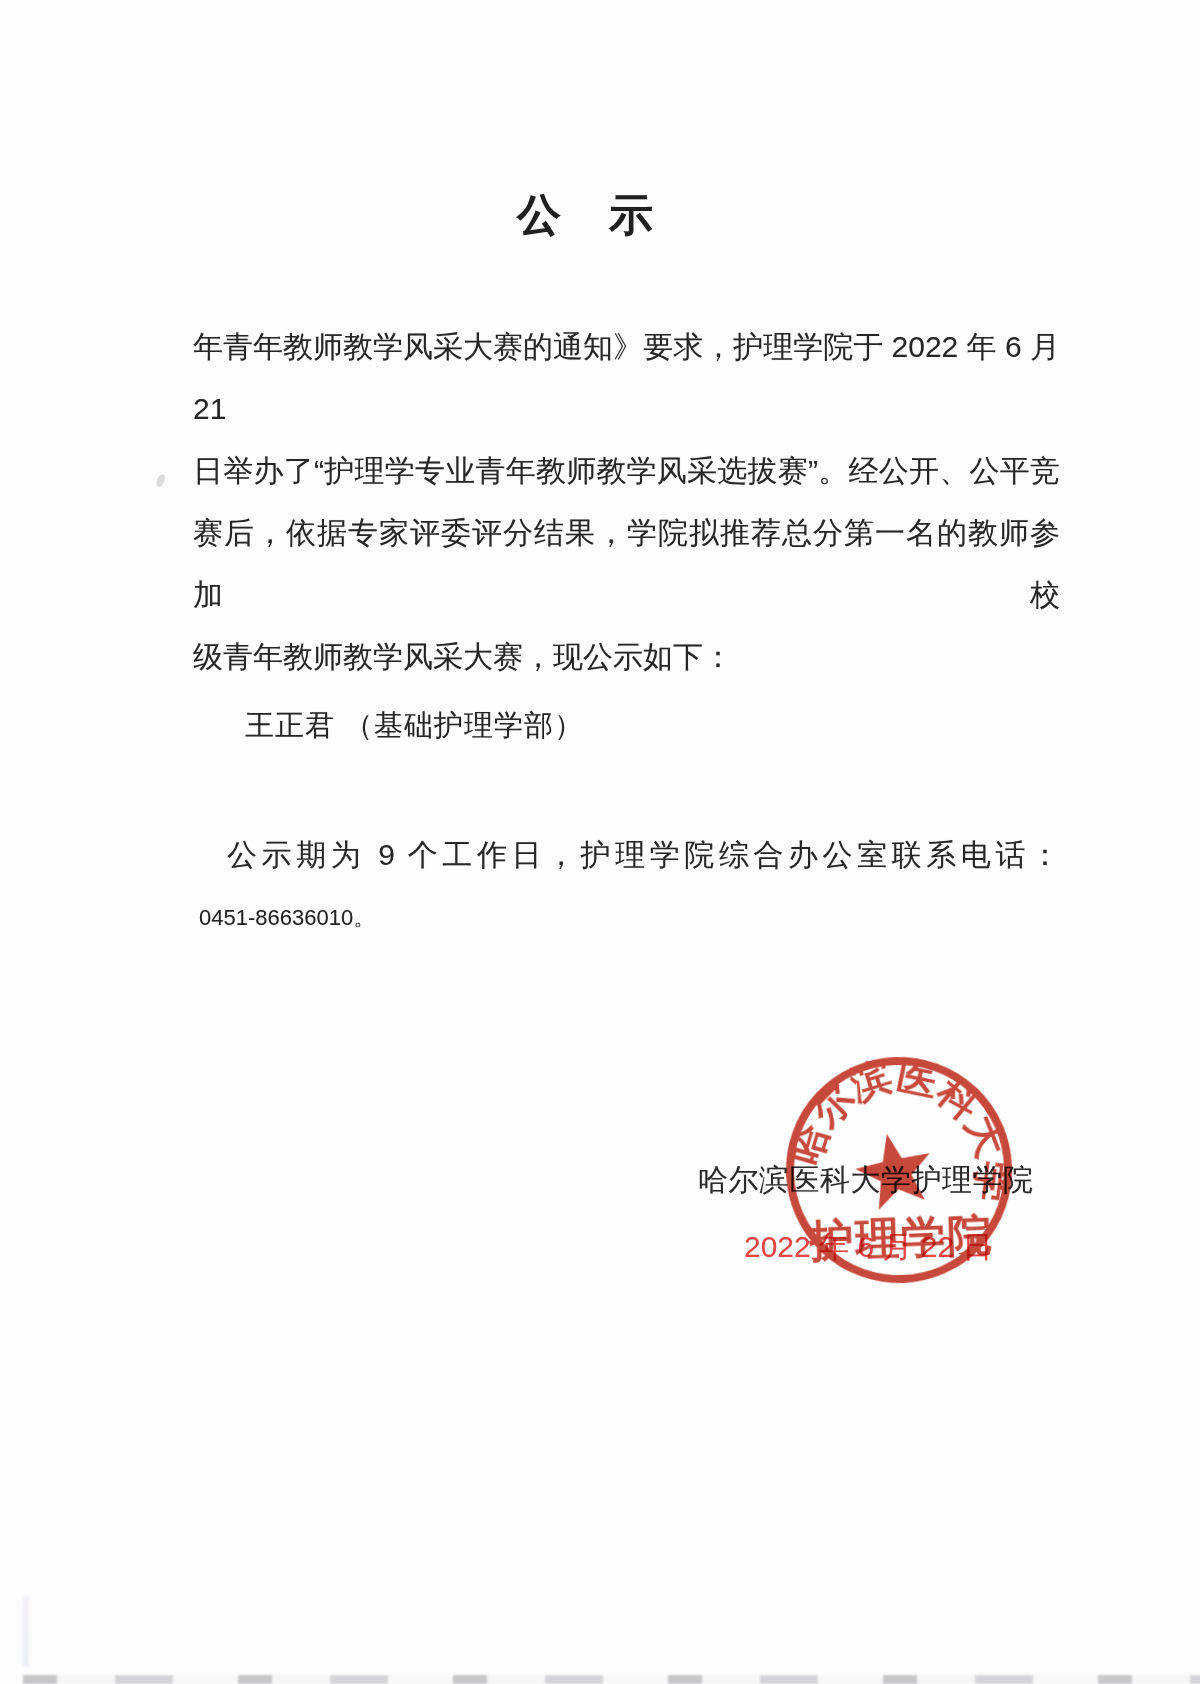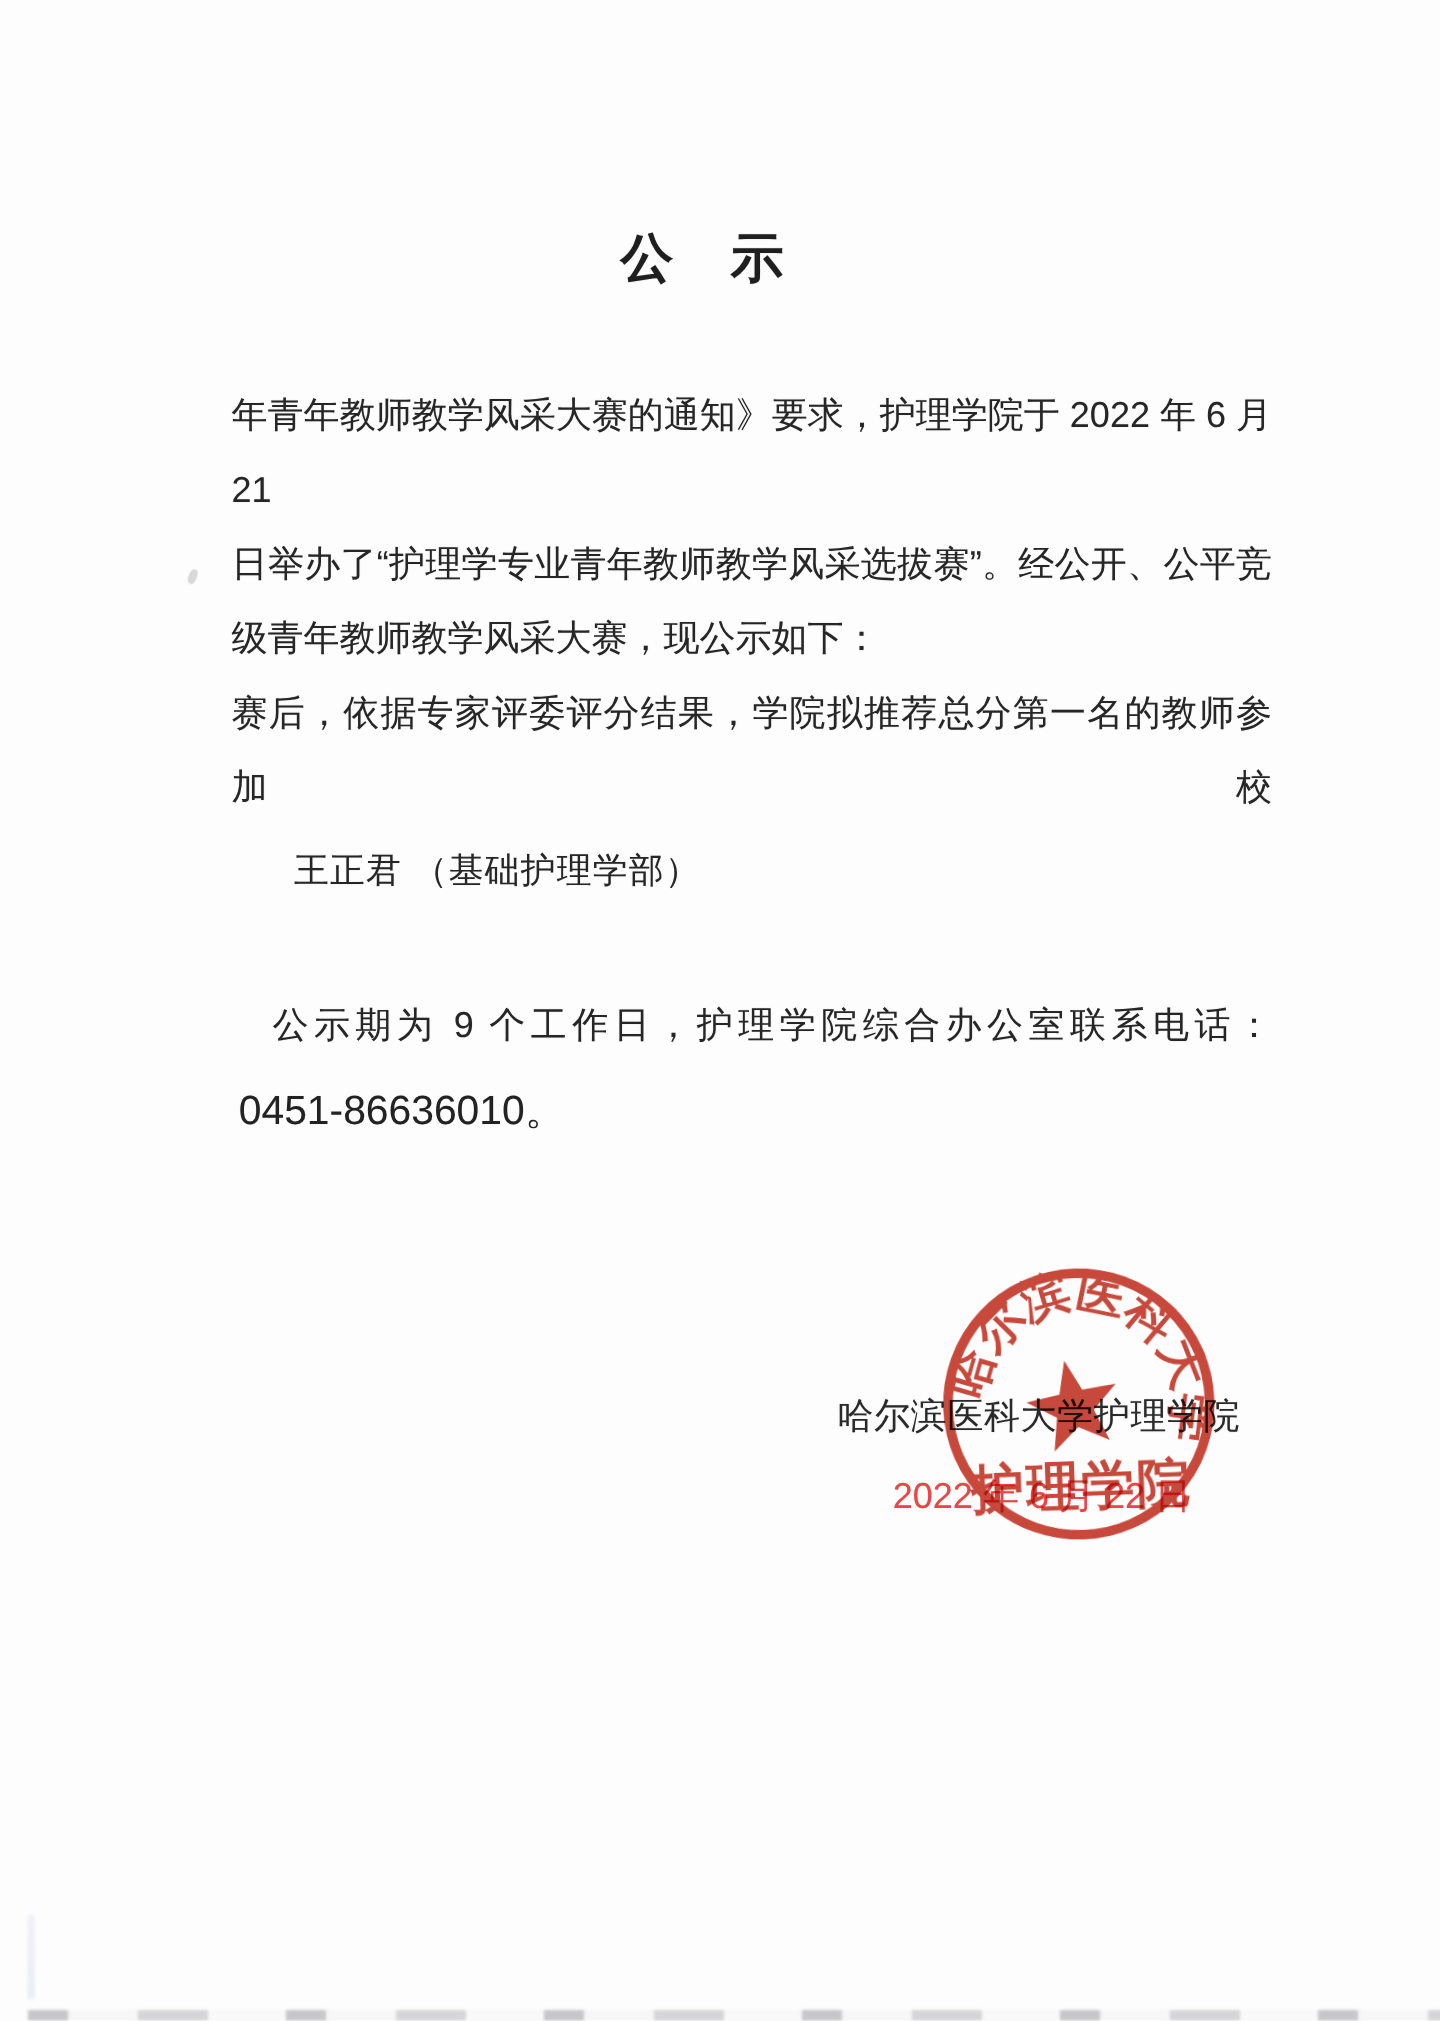--- a/index.html
+++ b/index.html
@@ -29,21 +29,21 @@
   .name-line{
     position:absolute;top:706px;left:222px;
     font-size:29px;letter-spacing:1px;
     text-shadow:0 0 1px rgba(40,40,40,.22);
   }
   #para2-l1{position:absolute;top:824px;left:170px;width:867px;
     font-size:30px;line-height:62px;text-shadow:0 0 1px rgba(40,40,40,.22);}
   .phone-line{
     position:absolute;top:903px;left:176px;
     font-family:"Liberation Sans", sans-serif;
-    font-size:34px;font-weight:500;color:#222;
+    font-size:22px;font-weight:500;color:#222;
     text-shadow:0 0 1px rgba(40,40,40,.2);
   }
   .sig-org{
     position:absolute;top:1160px;left:675px;
     font-size:30px;letter-spacing:0.5px;color:#2a2a2a;
     text-shadow:0 0 1px rgba(40,40,40,.25);
     z-index:1;
   }
   .sig-date{
     position:absolute;top:1227px;left:721px;
@@ -86,22 +86,22 @@
 </head>
 <body>
 
 <div class="page">
 
   <div class="doc-title">公　示</div>
 
   <div class="body-block" id="para1">
     <div class="line fill">年青年教师教学风采大赛的通知》要求，护理学院于 2022 年 6 月 21</div>
     <div class="line fill">日举办了“护理学专业青年教师教学风采选拔赛”。经公开、公平竞</div>
+    <div class="line fill">赛后，依据专家评委评分结果，学院拟推荐总分第一名的教师参加校</div>
     <div class="line">级青年教师教学风采大赛，现公示如下：</div>
-    <div class="line fill">赛后，依据专家评委评分结果，学院拟推荐总分第一名的教师参加校</div>
   </div>
 
   <div class="name-line">王正君 （基础护理学部）</div>
 
   <div id="para2-l1">
     <div class="line fill indent">公示期为 9 个工作日，护理学院综合办公室联系电话：</div>
   </div>
 
   <div class="phone-line">0451-86636010。</div>
 

